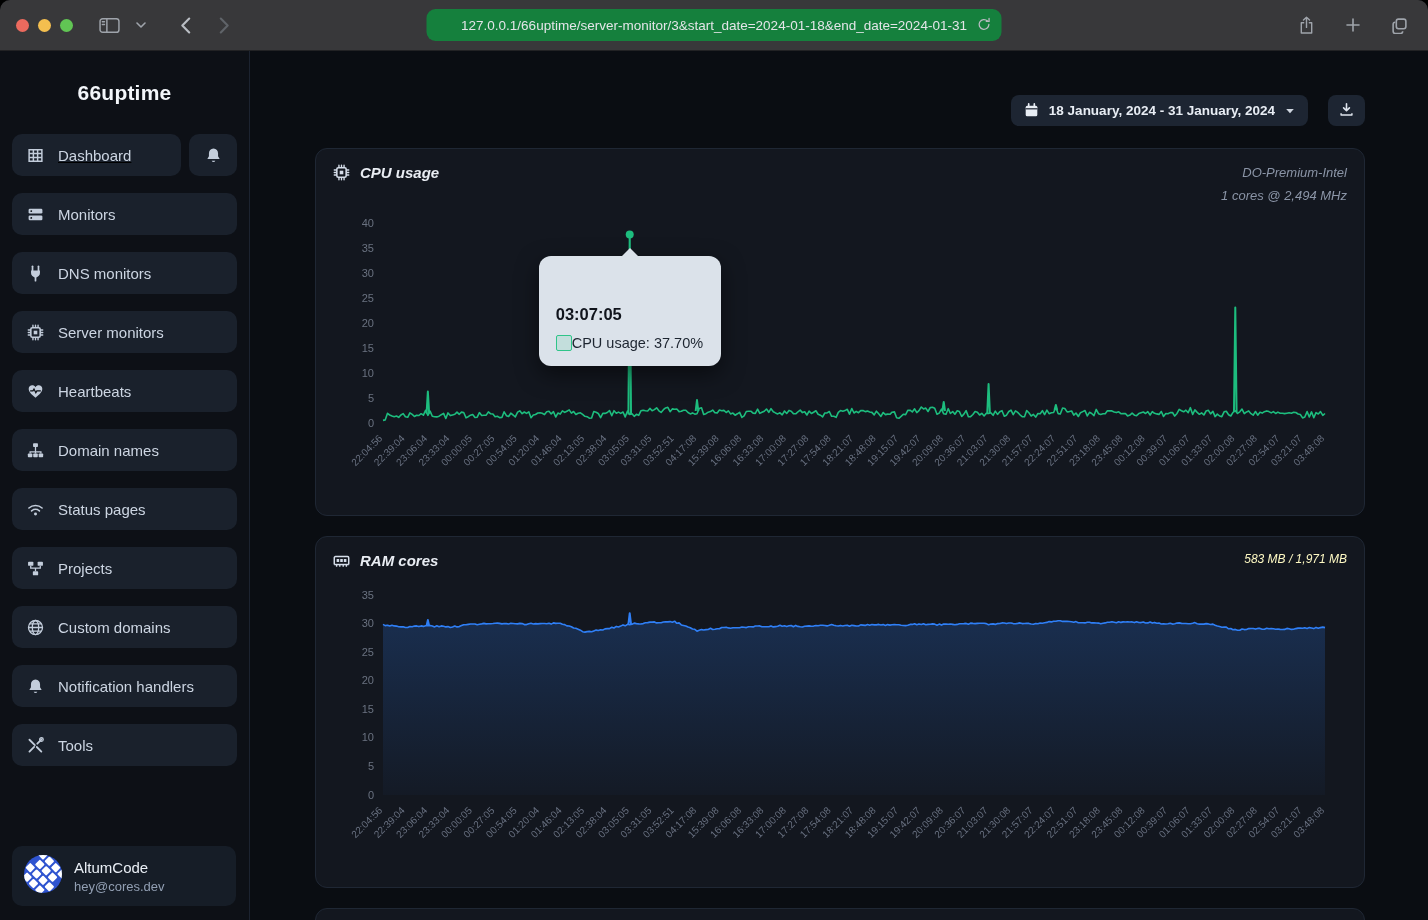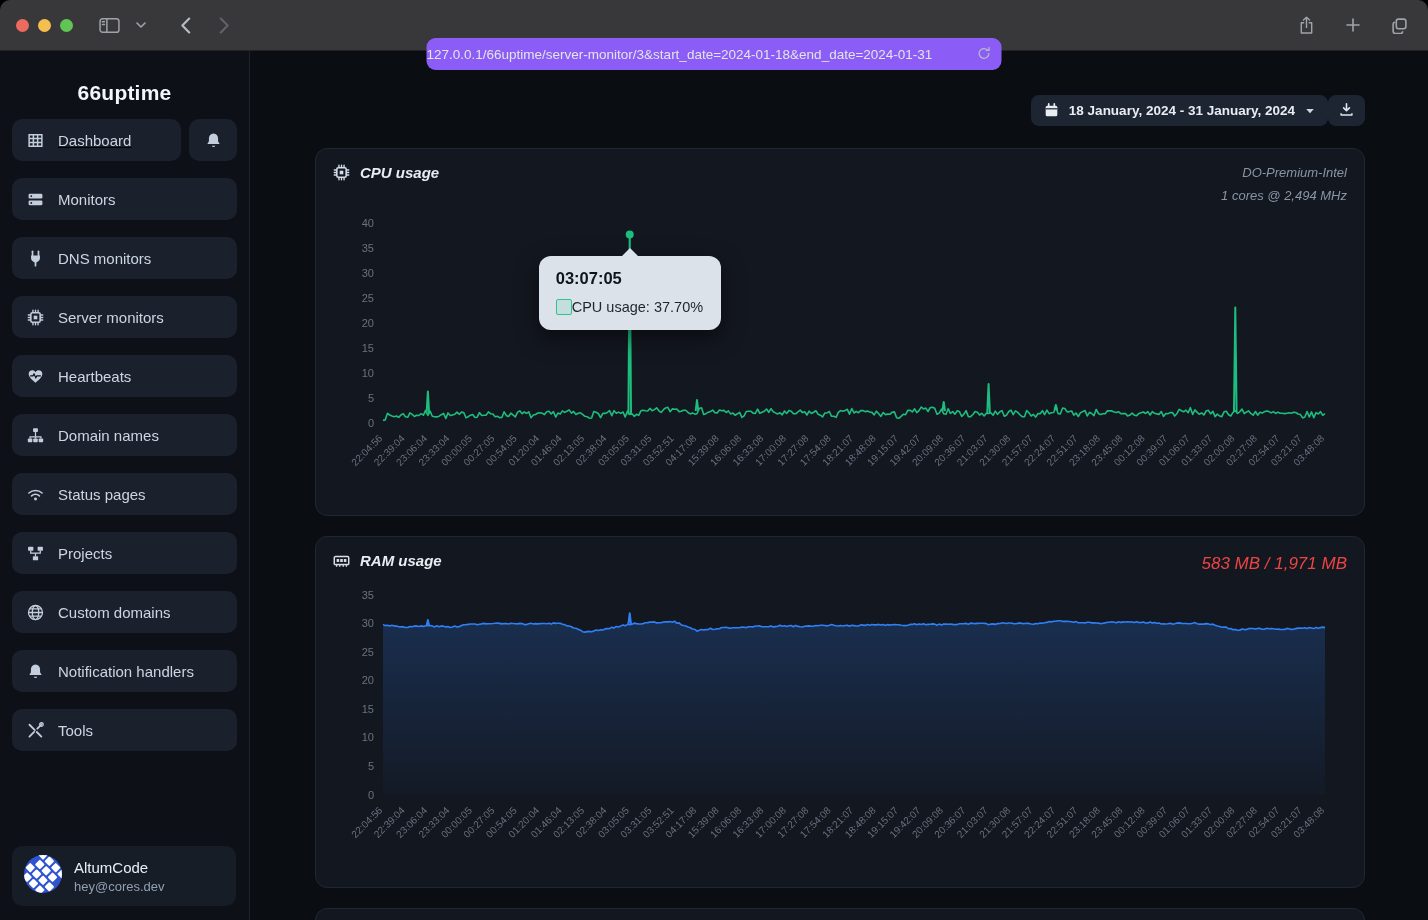--- a/index.html
+++ b/index.html
@@ -7,62 +7,62 @@
   .window{width:1428px;height:920px;border-radius:10px 10px 0 0;overflow:hidden;background:#0a0d12;display:flex;flex-direction:column;}
 
   
   .browser-bar{height:50px;flex:0 0 auto;background:#38383a;border-bottom:1px solid #222224;display:flex;align-items:center;padding:0 16px;position:relative;}
   .traffic{display:flex;gap:9px;margin-right:22px;}
   .tl{width:13px;height:13px;border-radius:50%;}
   .tb-group{display:flex;align-items:center;gap:14px;color:#9fa4ab;}
   .tbtn{display:flex;align-items:center;justify-content:center;cursor:pointer;color:#9fa4ab;background:none;border:none;padding:4px;}
   .tbtn.dim{color:#5f6368;}
   .tbtn.lt{color:#b9bdc3;}
-  .url-field{position:absolute;left:50%;top:9px;transform:translateX(-50%);width:575px;height:32px;background:#8b5cf6;border-radius:9px;display:flex;align-items:center;color:#e3e5e8;font-size:13.5px;margin-top:29px;}
+  .url-field{position:absolute;left:50%;top:9px;transform:translateX(-50%);width:575px;height:32px;background:#15803d;border-radius:9px;display:flex;align-items:center;justify-content:center;color:#e3e5e8;font-size:13.5px;}
   .url-reload{position:absolute;right:10px;top:8px;color:#b6bac0;cursor:pointer;}
   .tb-right{position:absolute;right:16px;top:0;height:50px;display:flex;align-items:center;gap:22px;color:#a2a6ad;}
 
   
   .app{flex:1;display:flex;background:#0a0d12;min-height:0;}
   .sidebar{width:250px;flex:0 0 250px;box-sizing:border-box;background:#0d1016;border-right:1px solid #1c2330;position:relative;padding:14px 12px 0 12px;}
-  .brand{text-align:center;color:#f3f6fa;font-size:21px;font-weight:600;padding:16px 0 14px 0;letter-spacing:.2px;}
+  .brand{text-align:center;color:#f3f6fa;font-size:21px;font-weight:600;padding:16px 0 29px 0;letter-spacing:.2px;}
   .nav-row{display:flex;gap:8px;margin-bottom:17px;text-decoration:underline;}
   .nav-item{display:flex;align-items:center;gap:13px;height:42px;background:#1a212c;border-radius:10px;padding:0 14px;color:#ccd5e2;font-size:15px;cursor:pointer;box-sizing:border-box;}
   .nav-item.grow{flex:1;}
   .nav-item.bell-btn{width:48px;justify-content:center;padding:0;flex:0 0 48px;}
   .nav-item .ic{width:19px;display:flex;justify-content:center;align-items:center;color:#c3cddb;}
   .nav-list .nav-item{margin-bottom:17px;}
   .user-card{position:absolute;left:12px;right:13px;bottom:14px;background:#161d27;border-radius:10px;display:flex;align-items:center;gap:12px;padding:9px 12px;cursor:pointer;}
   .user-name{color:#e9eef5;font-size:15px;margin-bottom:3px;}
   .user-email{color:#929fb3;font-size:13px;}
 
   main{flex:1;min-width:0;padding:44px 63px 0 65px;box-sizing:border-box;}
-  .toprow{display:flex;justify-content:flex-end;gap:0;margin-bottom:22px;}
+  .toprow{display:flex;justify-content:flex-end;gap:20px;margin-bottom:22px;}
   .date-btn{height:31px;background:#1d2532;border:none;border-radius:8px;color:#e8edf4;font-size:13.5px;font-weight:600;display:flex;align-items:center;gap:10px;padding:0 13px;cursor:pointer;font-family:inherit;}
   .date-btn .cal{color:#e8edf4;display:flex;}
   .date-btn .caret{color:#cfd6e0;display:flex;}
   .dl-btn{width:37px;height:31px;background:#1d2532;border:none;border-radius:8px;color:#dfe5ee;display:flex;align-items:center;justify-content:center;cursor:pointer;}
 
   .card{background:#13171f;border:1px solid #1f2734;border-radius:12px;padding:12px 17px 6px 17px;margin-bottom:20px;}
   .card-head{display:flex;justify-content:space-between;align-items:flex-start;font-style:italic;}
   .card-head.h-cpu{height:46px;}
   .card-head.h-ram{height:30px;}
   .card-title{color:#e9edf3;font-size:15px;font-weight:700;display:flex;gap:10px;align-items:center;padding-top:3px;}
   .card-title .ic{color:#d6deea;display:flex;}
   .card-meta{color:#8b95a7;font-size:13px;text-align:right;line-height:1.8;}
-  .card-meta.one{font-size:17px;color:#ef4444;}
+  .card-meta.one{font-size:12px;color:#fef9c3;}
 
   .chart-wrap{position:relative;}
   svg.chart{display:block;width:1012px;height:302px;overflow:visible;}
   .yt{fill:#6a7280;font-size:11px;font-family:"Liberation Sans",sans-serif;}
   .xt{fill:#687080;font-size:10px;font-family:"Liberation Sans",sans-serif;}
 
   .tooltip{position:absolute;background:#dbe2ea;border-radius:12px;padding:13px 17px 15px 17px;transform:translateX(-50%);box-shadow:0 8px 22px rgba(0,0,0,.5);min-width:148px;}
   .tooltip::before{content:"";position:absolute;top:-8px;left:50%;transform:translateX(-50%);border:9px solid transparent;border-bottom:9px solid #dbe2ea;border-top:none;}
-  .tt-time{color:#10141c;font-weight:700;font-size:16.5px;margin-bottom:11px;}
+  .tt-time{color:#10141c;font-weight:700;font-size:16.5px;margin-bottom:11px;margin-top:36px;}
   .tt-row{display:flex;align-items:center;color:#1d2530;font-size:14.5px;}
   .tt-box{width:14px;height:14px;border:1.5px solid #2fc489;background:rgba(47,196,137,.14);border-radius:2px;flex:0 0 auto;}
 
   .card.partial{height:60px;margin-bottom:0;border-radius:12px;}
 </style>
 </head>
 <body>
 
 <div class="window">
 
@@ -412,21 +412,21 @@
             <span class="ic">
               <svg viewBox="0 0 16 16" width="17" height="17" fill="none" stroke="currentColor" stroke-width="1.4">
                   <path d="M1.2 11.8V5.4c0-.6.5-1.1 1.1-1.1h11.4c.6 0 1.1.5 1.1 1.1v6.4"></path>
                   <path d="M1.2 11.8h13.6"></path>
                   <path d="M3.4 11.8v2M6.4 11.8v2M9.6 11.8v2M12.6 11.8v2" stroke-width="1.3"></path>
                   <rect x="3.4" y="6.6" width="2.4" height="2.8" fill="currentColor" stroke="none"></rect>
                   <rect x="6.8" y="6.6" width="2.4" height="2.8" fill="currentColor" stroke="none"></rect>
                   <rect x="10.2" y="6.6" width="2.4" height="2.8" fill="currentColor" stroke="none"></rect>
                 </svg>
             </span>
-            <span>RAM usage</span>
+            <span>RAM cores</span>
           </div>
           <div class="card-meta one">583 MB / 1,971 MB</div>
         </div>
         <div class="chart-wrap">
           <svg id="ram-chart" class="chart" viewBox="0 0 1012 302">
               <defs>
                 <linearGradient id="g_ram-chart" x1="0" y1="0" x2="0" y2="1">
                   <stop offset="0" stop-color="#2f7ff6" stop-opacity="0.22"></stop>
                   <stop offset="1" stop-color="#2f7ff6" stop-opacity="0.03"></stop>
                 </linearGradient>

